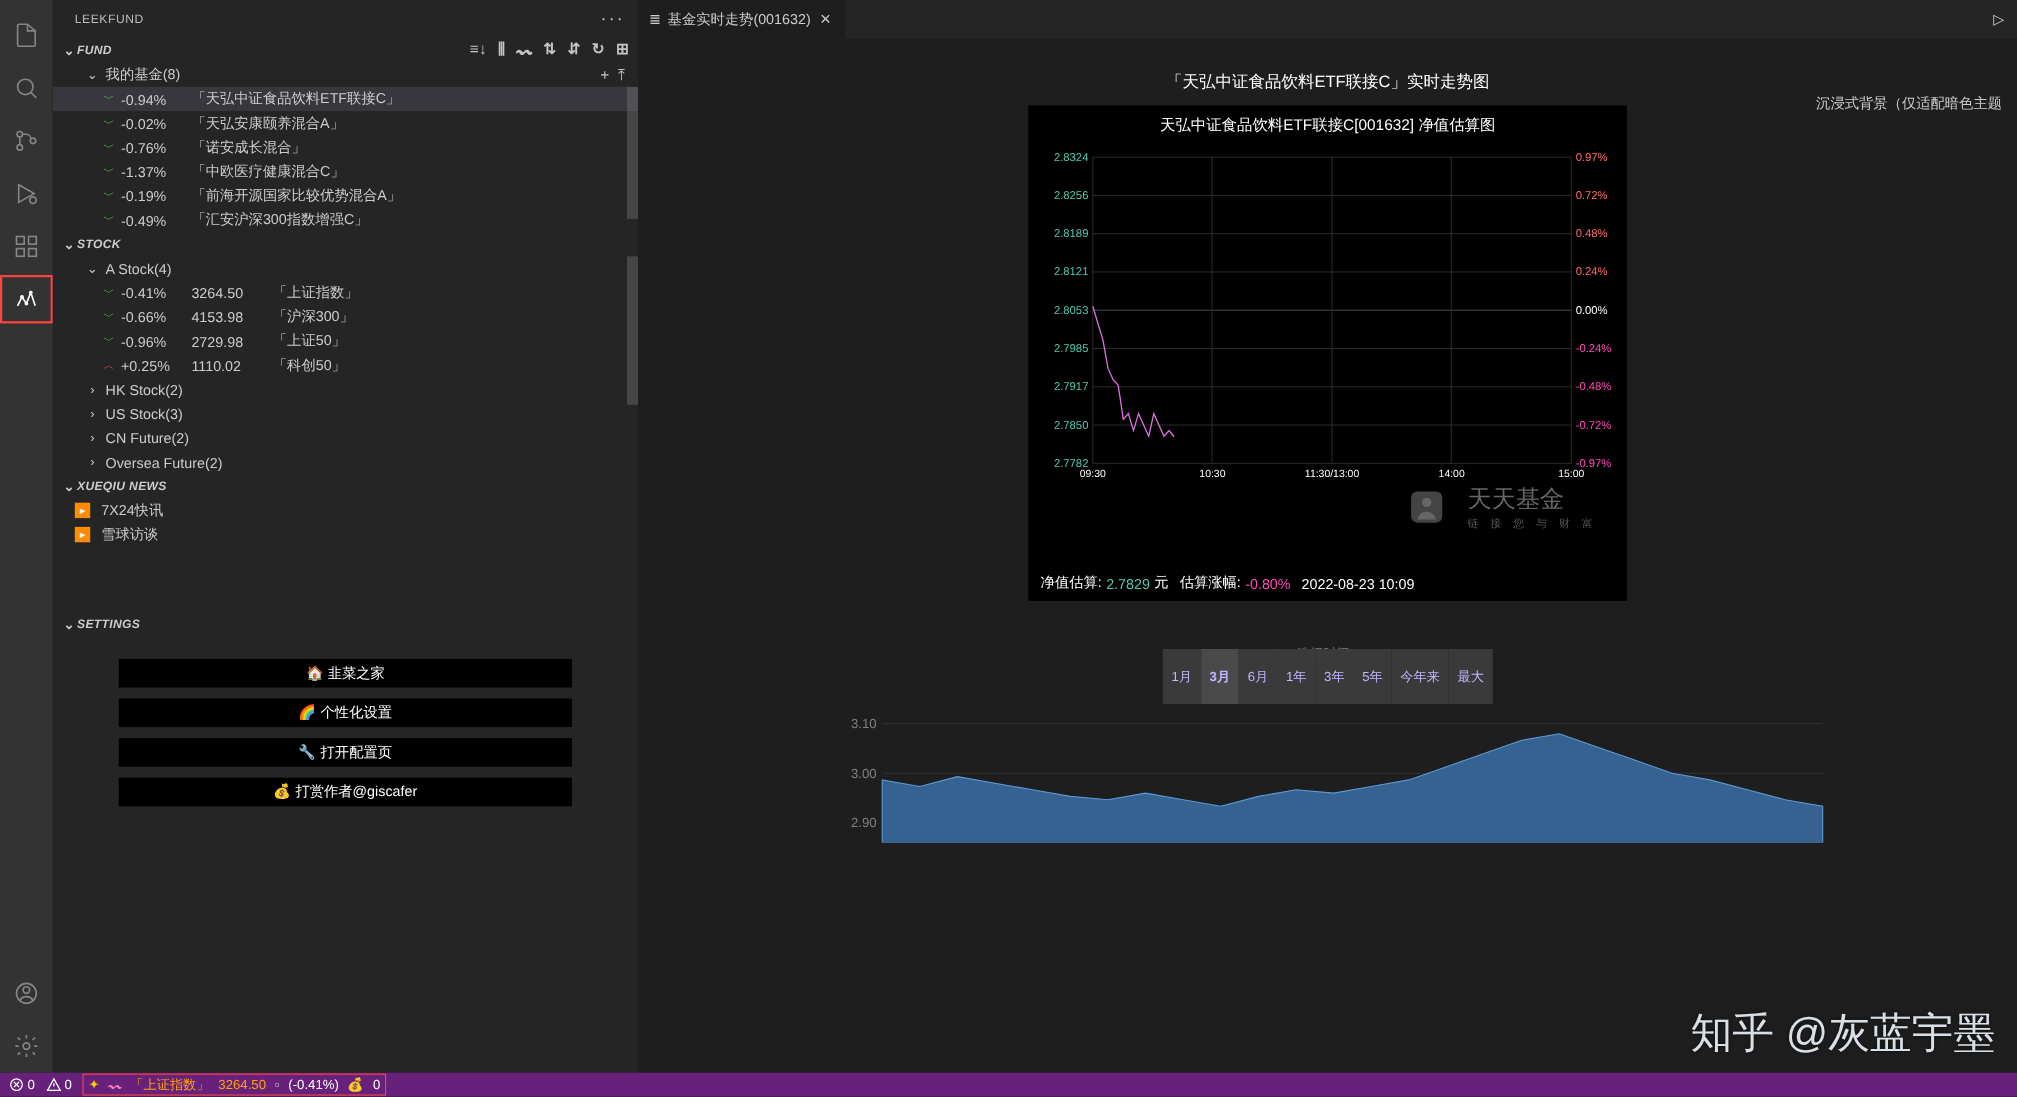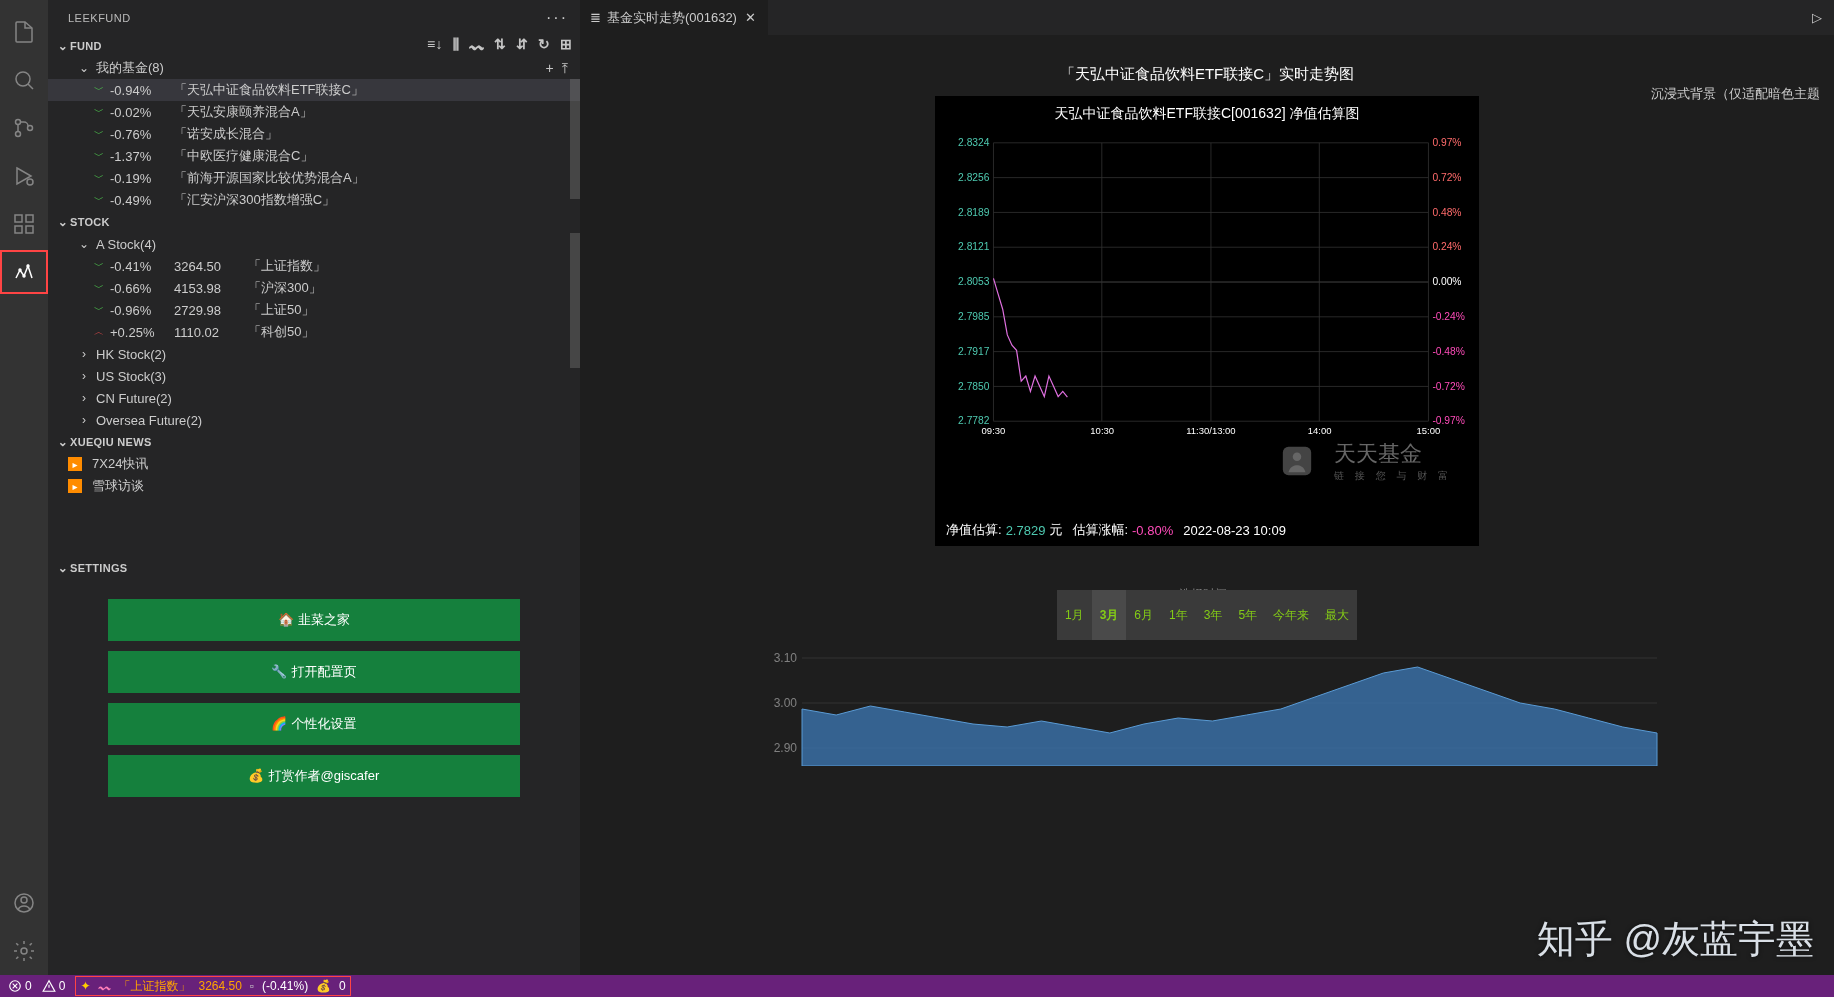--- a/index.html
+++ b/index.html
@@ -56,21 +56,21 @@
   height: 22px;
   display: flex;
   align-items: center;
   padding: 0 8px;
   font-size: 11px;
   font-weight: 700;
   letter-spacing: 0.3px;
   cursor: pointer;
 }
 .section-header .chev { width: 14px; text-align: center; font-size: 12px; }
-.section-header .title { flex: 1; }
+.section-header .title { flex: 1; font-style: italic; }
 .section-header .toolbar { display: flex; gap: 10px; color: #c5c5c5; }
 .section-header .toolbar span { cursor: pointer; font-size: 14px; }
 .tree-row {
   height: 22px;
   display: flex;
   align-items: center;
   padding-left: 12px;
   cursor: pointer;
   gap: 4px;
 }
@@ -95,24 +95,24 @@
   color: white;
   font-size: 10px;
 }
 .settings-buttons {
   padding: 20px 60px 10px;
   display: flex;
   flex-direction: column;
   gap: 10px;
 }
 .settings-btn {
-  background: #15803d;
+  background: #000000;
   color: #ffffff;
   border: none;
-  height: 42px;
+  height: 26px;
   font-size: 13px;
   cursor: pointer;
   display: flex;
   align-items: center;
   justify-content: center;
   gap: 4px;
 }
 .scrollbar {
   position: absolute;
   right: 0;
@@ -206,21 +206,21 @@
   align-items: center;
   gap: 4px;
   color: #808080;
   font-size: 12px;
   margin-bottom: 12px;
   flex-direction: column;
 }
 .range-row .lbl { margin-right: 8px; color: #808080; }
 .range-btn {
   background: #3a3a3a;
-  color: #84cc16;
+  color: #c4b5fd;
   padding: 18px 8px;
   cursor: pointer;
   font-size: 12px;
 }
 .range-btn.active { background: #4a4a4a; font-weight: bold; }
 .area-chart {
   position: relative;
   height: 130px;
 }
 .watermark-text {
@@ -481,22 +481,22 @@
           <span class="name">雪球访谈</span>
         </div>
       </div>
 
     <div class="section-header">
       <span class="chev">⌄</span>
       <span class="title">SETTINGS</span>
     </div>
     <div class="settings-buttons" id="settings-buttons">
         <button class="settings-btn">🏠 韭菜之家</button>
+        <button class="settings-btn">🌈 个性化设置</button>
         <button class="settings-btn">🔧 打开配置页</button>
-        <button class="settings-btn">🌈 个性化设置</button>
         <button class="settings-btn">💰 打赏作者@giscafer</button>
       </div>
   </div>
 
   <div class="editor">
     <div class="tab-bar">
       <div class="tab">
         <span class="file-icon">≣</span>
         <span>基金实时走势(001632)</span>
         <span class="close">✕</span>

